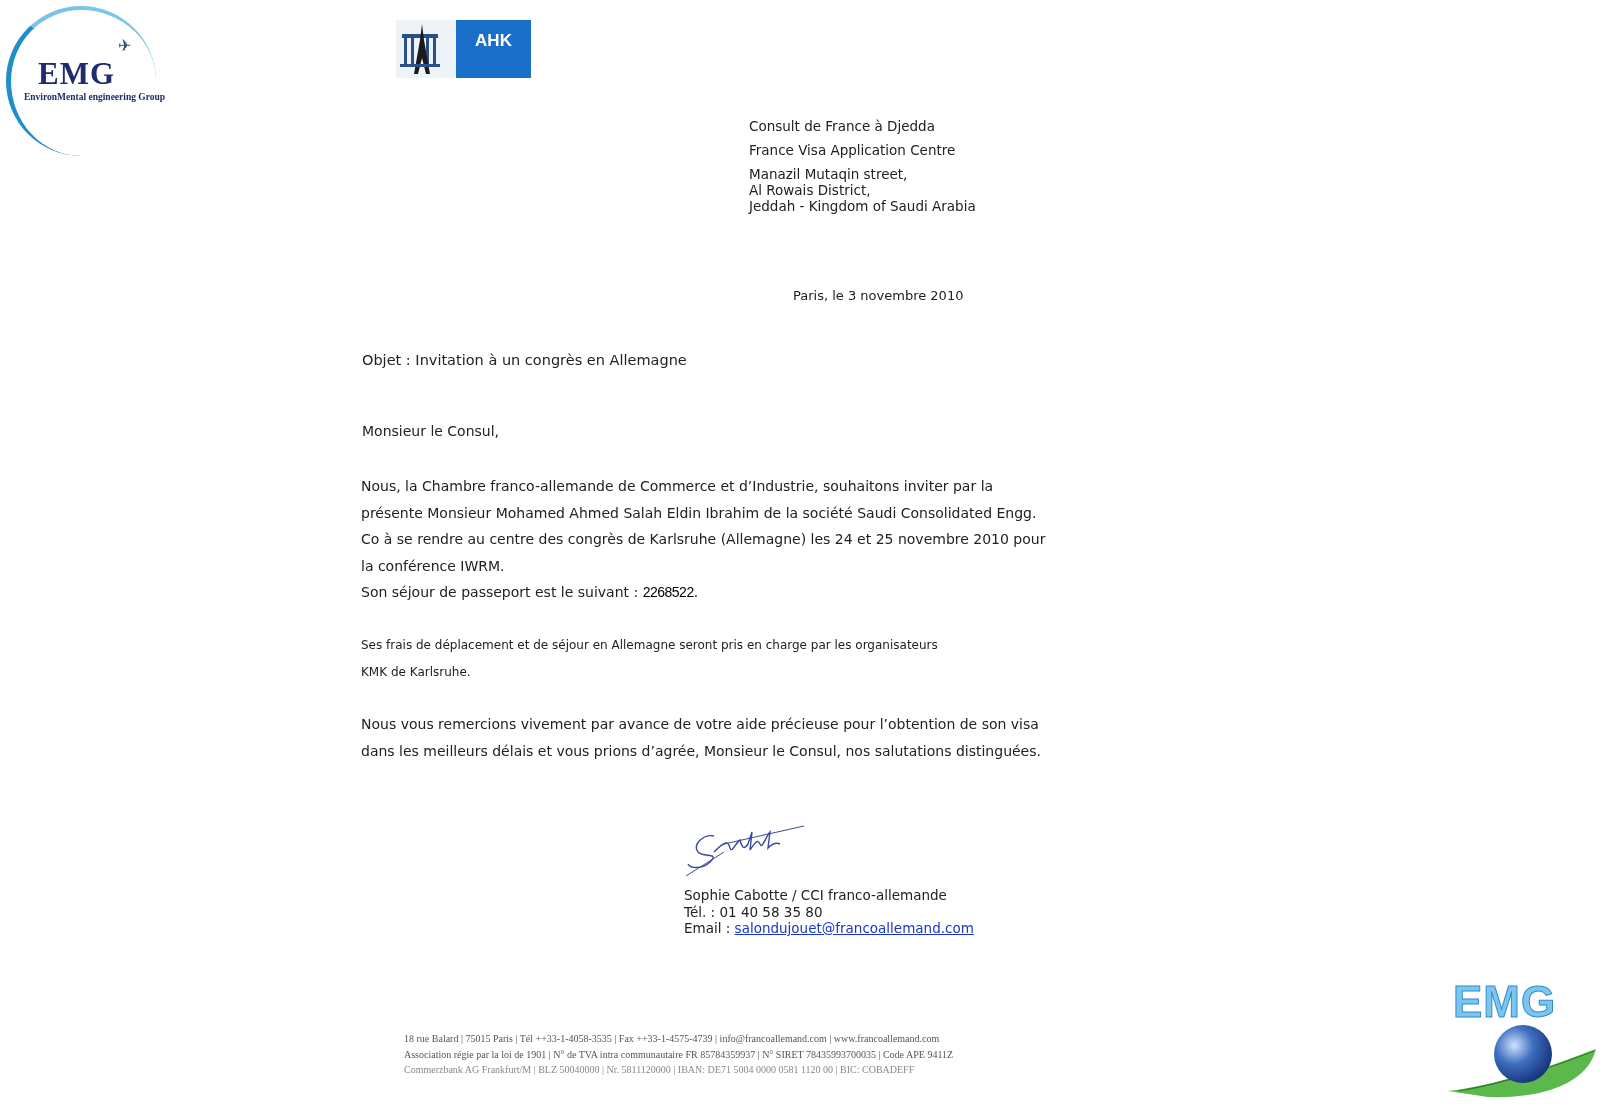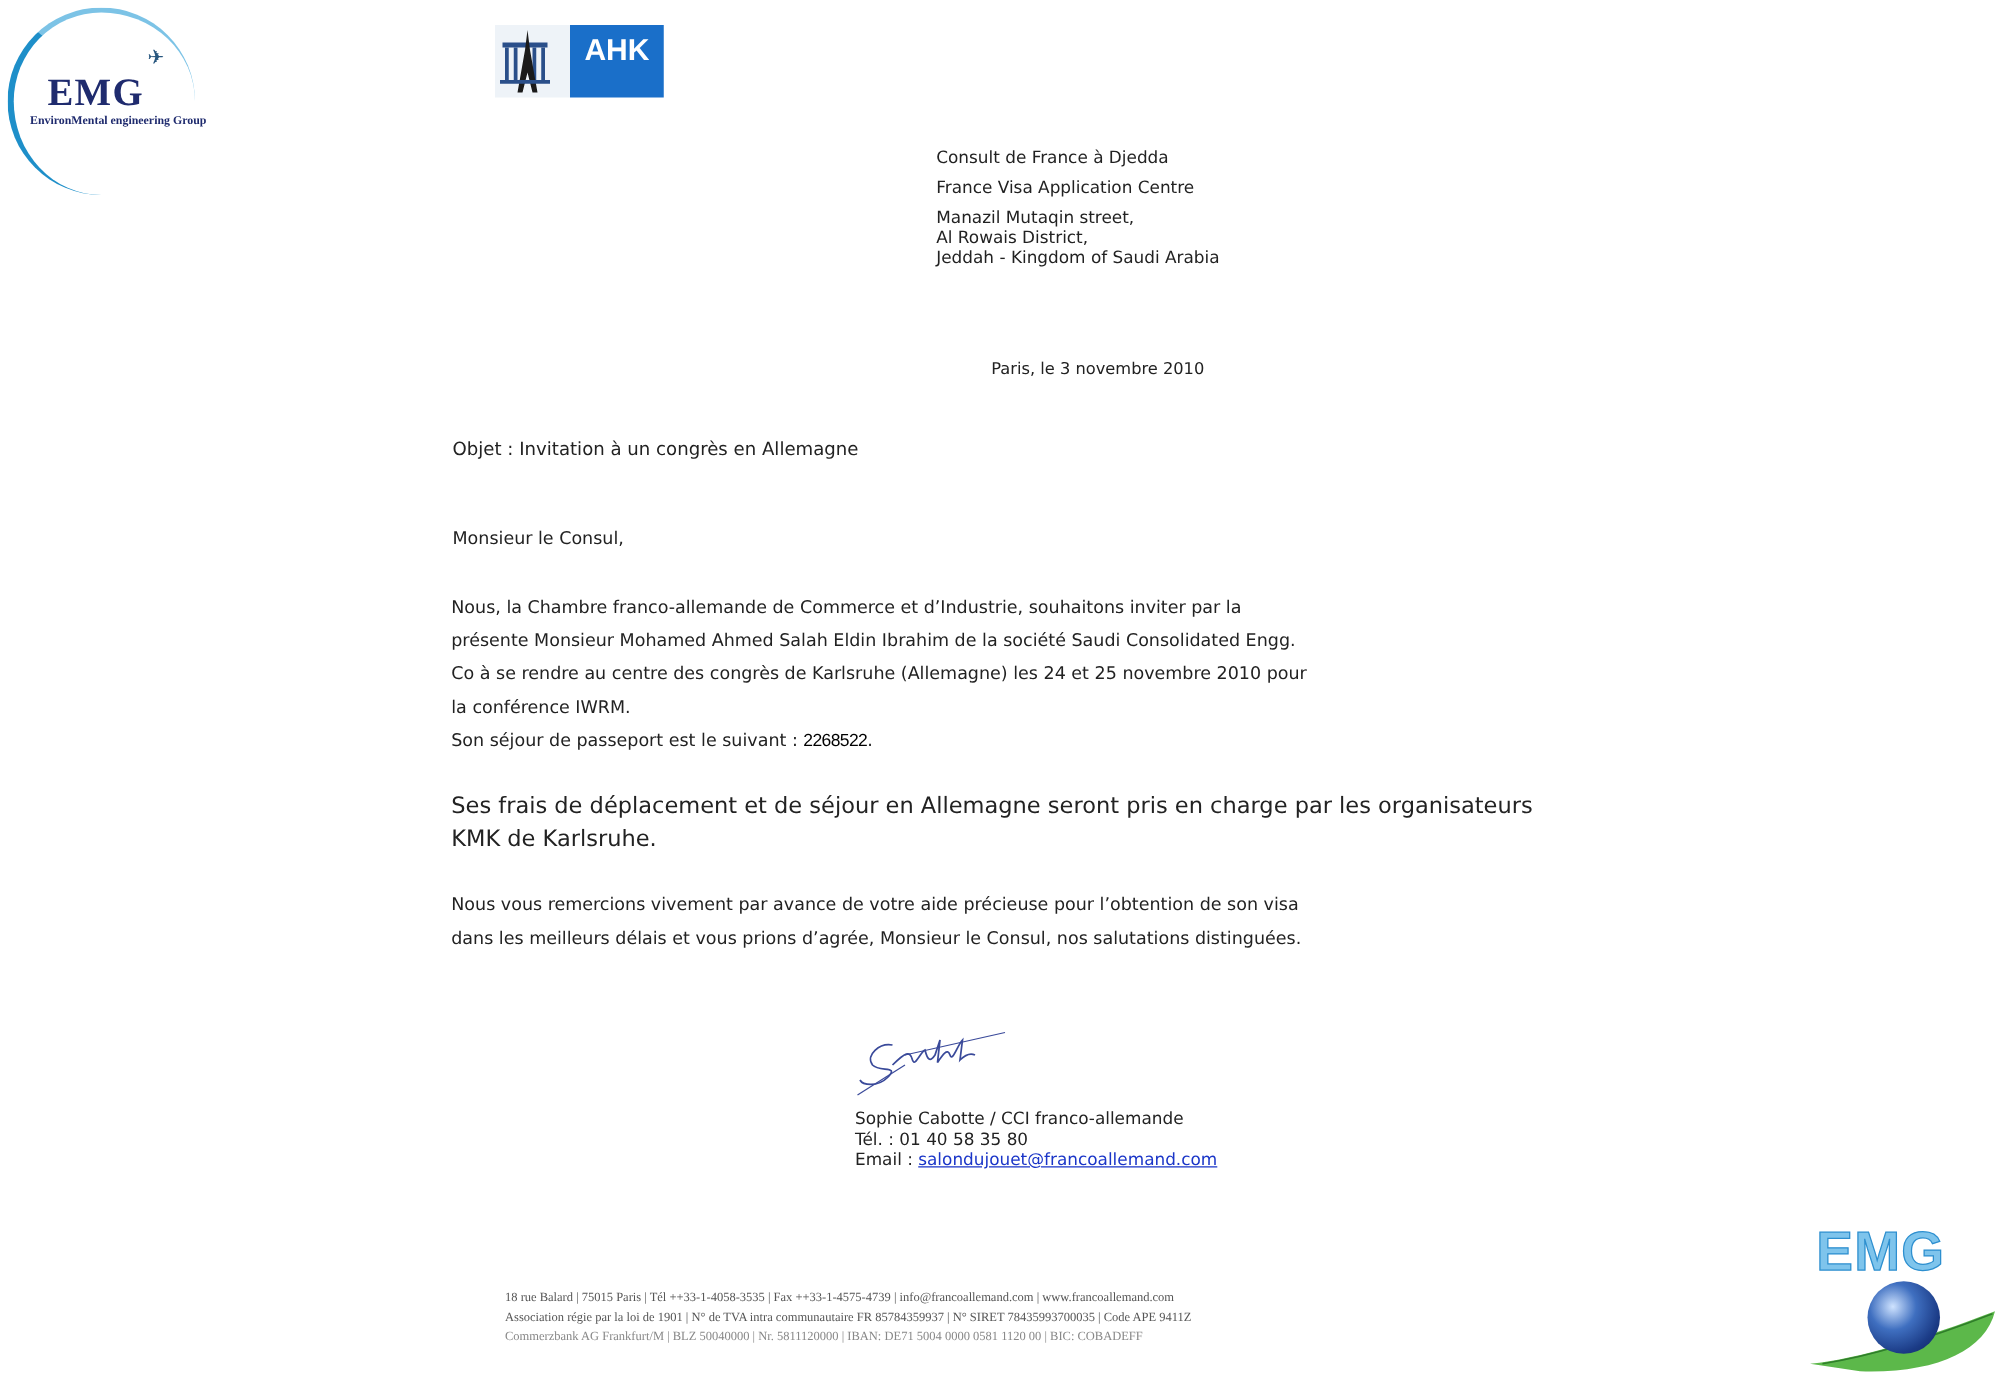--- a/index.html
+++ b/index.html
@@ -12,35 +12,35 @@
      border-left:5px solid #1e8fc9; border-top:4px solid #7cc3e6; box-sizing:border-box; }
   #emg-logo .letters { position:absolute; left:32px; top:50px; font-family:"Liberation Serif", serif;
      font-weight:bold; font-size:31px; color:#1f2b6e; letter-spacing:1px; }
   #emg-logo .tag { position:absolute; left:18px; top:86px; font-family:"Liberation Serif", serif;
      font-weight:bold; font-size:9.5px; color:#1f2b6e; white-space:nowrap; }
   #emg-logo .birds { position:absolute; left:112px; top:30px; font-size:16px; color:#27567e; }
   
   #ahk-logo { left:396px; top:20px; width:310px; height:60px; }
   #ahk-logo .eiffel { position:absolute; left:0; top:0; width:60px; height:58px; background:#eef3f8; }
   #ahk-logo .block { position:absolute; left:60px; top:0; width:75px; height:58px; background:#1a6fc9;
-     color:#fff; font-family:"Liberation Sans", sans-serif; font-weight:bold; font-size:24px;
+     color:#fff; font-family:"Liberation Sans", sans-serif; font-weight:bold; font-size:17px;
      text-align:center; line-height:42px; }
   #ahk-logo .txt { position:absolute; left:142px; top:6px; font-size:9.5px; line-height:11px; color:#222; }
   #ahk-logo .txt .b { font-weight:bold; }
   
   .txt13 { font-size:13.5px; }
   #recipient { left:749px; top:118px; line-height:16px; }
   #recipient .r1 { margin-bottom:8px; }
   #recipient .r2 { margin-bottom:8px; }
   #date { left:793px; top:288px; font-size:13px; }
   #subject { left:362px; top:352px; font-size:14.5px; }
   #salutation { left:362px; top:423px; font-size:14px; }
   #p1 { left:361px; top:473px; font-size:14px; line-height:26.5px; width:720px; }
   #p1 .passport-num { font-weight:normal; color:#000; font-family:"Liberation Sans", sans-serif; letter-spacing:-0.5px; }
-  #p2 { left:361px; top:632px; font-size:18px; line-height:26.5px; }
+  #p2 { left:361px; top:632px; font-size:12px; line-height:26.5px; }
   #p3 { left:361px; top:711px; font-size:14px; line-height:26.5px; }
   
   #signature { left:684px; top:822px; width:125px; height:55px; }
   #signer { left:684px; top:887px; font-size:13.5px; line-height:16.5px; }
   #signer a { color:#1a35c8; text-decoration:underline;margin-top:26px; }
   
   #footer { left:404px; top:1031px; font-family:"Liberation Serif", serif; font-size:10px; line-height:15.5px; color:#555; }
   #footer .f3, #footer .f4, #footer .f5 { color:#888; }
   
   #emg2 { left:1448px; top:983px; width:150px; height:120px; }

